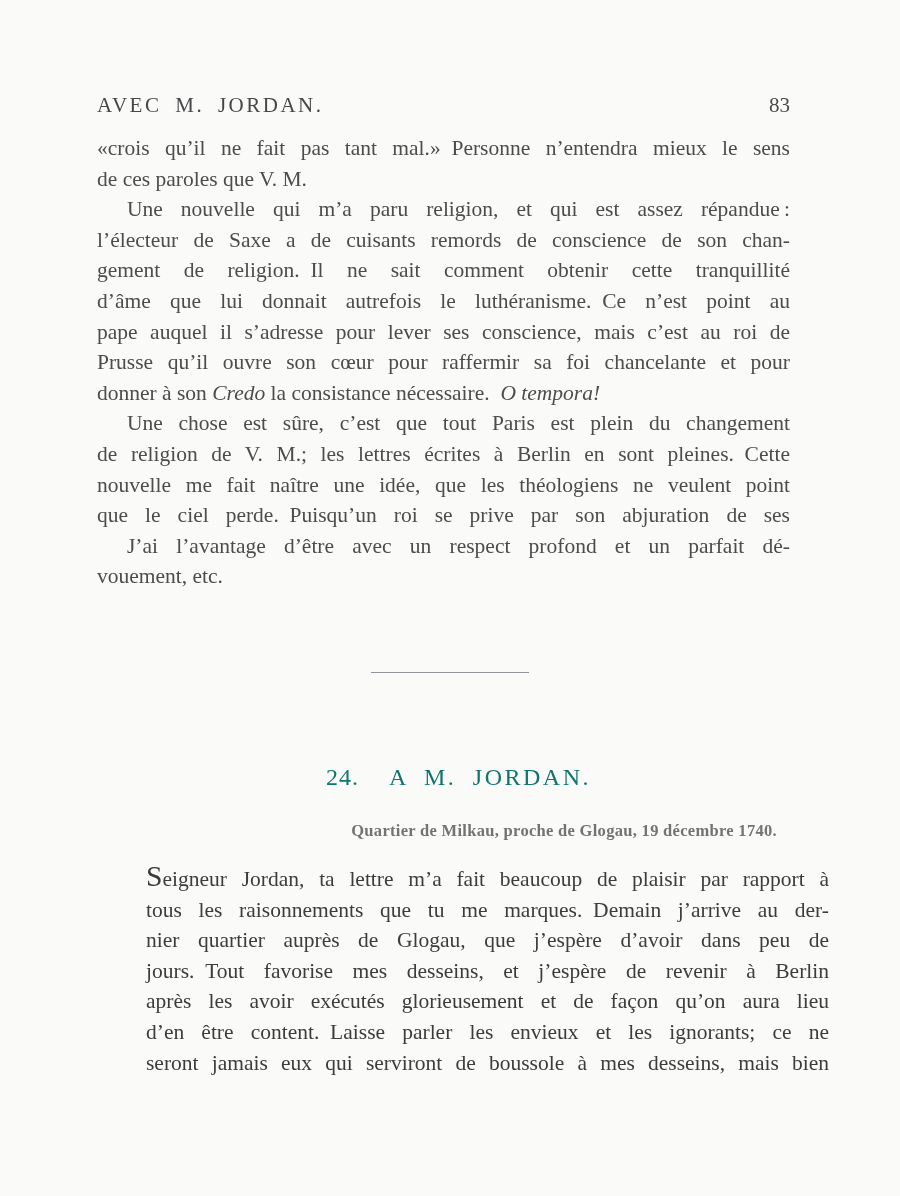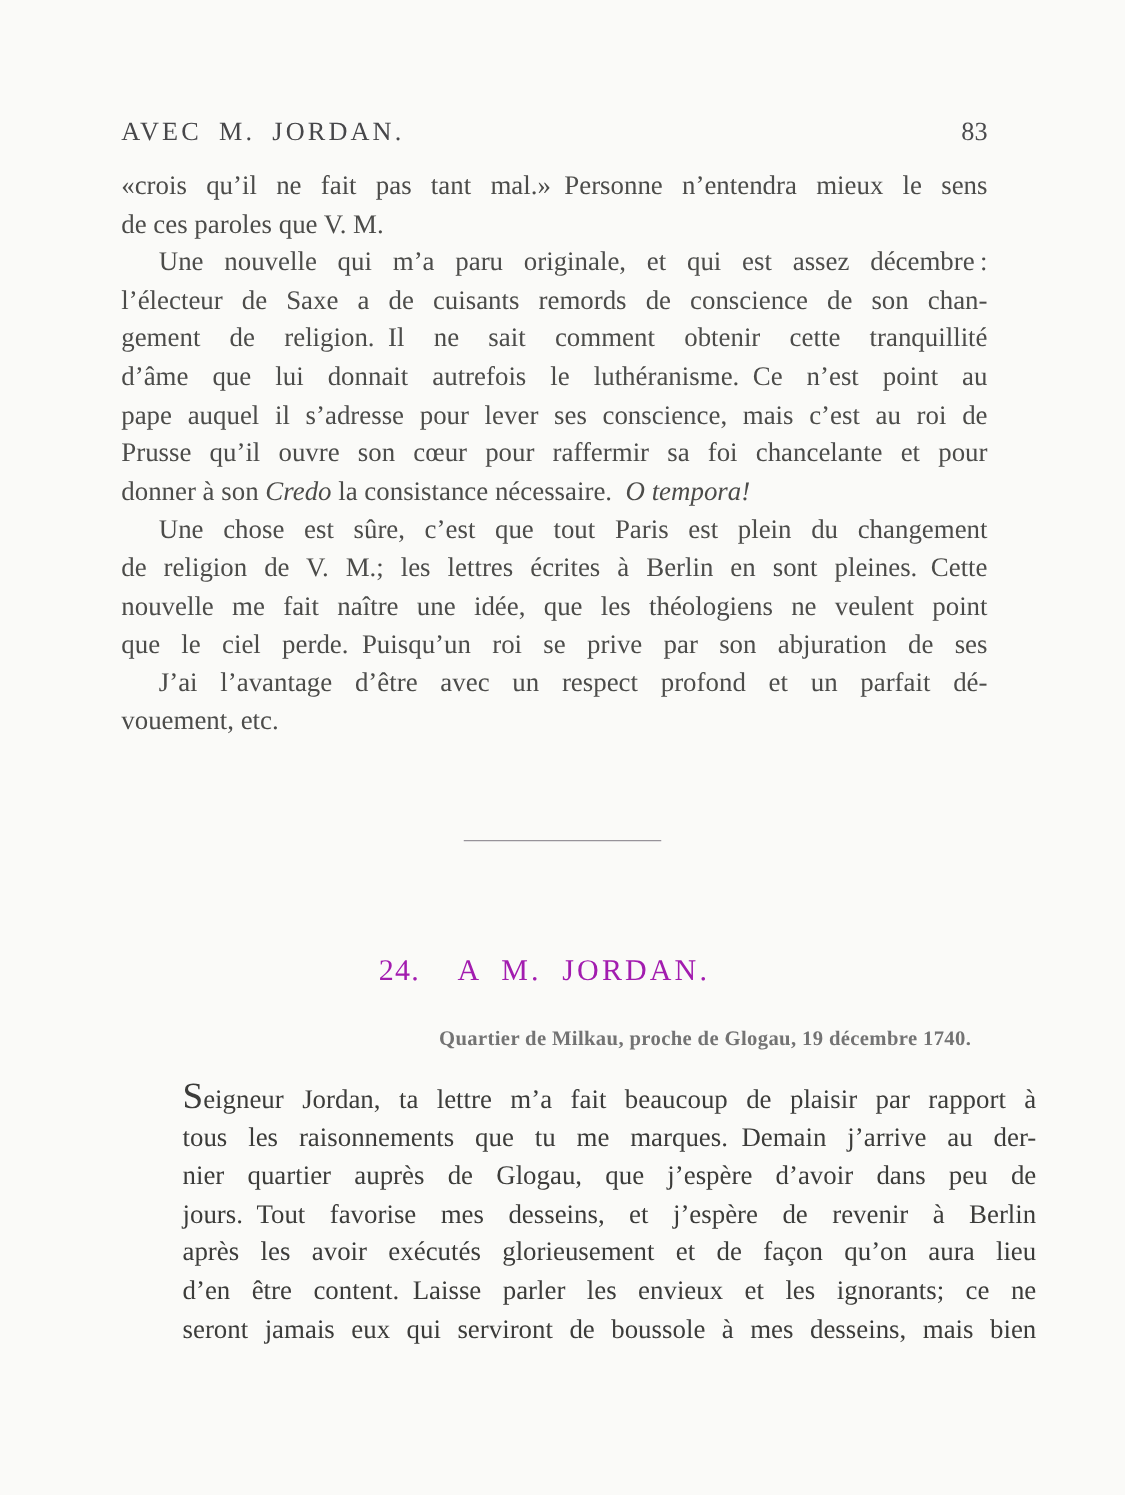--- a/index.html
+++ b/index.html
@@ -47,25 +47,25 @@
     font-size:1.38em;
     line-height:0.8;
   }
   
   .rule{
     position:absolute;left:371px;top:672px;width:158px;height:0;
     border-top:1.5px solid #97939a;
   }
   
   .letter-heading{
-    position:absolute;left:89px;top:762px;width:693px;
+    position:absolute;left:112px;top:762px;width:693px;
     text-align:center;
     font-size:24px;line-height:30px;
     letter-spacing:2.5px;word-spacing:8px;
-    color:#a21caf;
+    color:#0f766e;
   }
   .letter-heading .num{margin-right:30px;letter-spacing:1px;}
   
   .dateline{
     position:absolute;left:97px;top:820px;width:680px;
     text-align:right;
     font-size:16.5px;line-height:22px;
     font-weight:bold;
     letter-spacing:0.3px;
     color:#737373;
@@ -81,21 +81,21 @@
     <span>AVEC M. JORDAN.</span>
     <span class="pagenum">83</span>
   </div>
 
   <div class="text-col">
       <div class="para">
         <div class="line">«crois qu’il ne fait pas tant mal.» Personne n’entendra mieux le sens</div>
         <div class="line last">de ces paroles que V. M.</div>
       </div>
       <div class="para">
-        <div class="line indent">Une nouvelle qui m’a paru originale, et qui est assez décembre :</div>
+        <div class="line indent">Une nouvelle qui m’a paru religion, et qui est assez répandue :</div>
         <div class="line">l’électeur de Saxe a de cuisants remords de conscience de son chan-</div>
         <div class="line">gement de religion. Il ne sait comment obtenir cette tranquillité</div>
         <div class="line">d’âme que lui donnait autrefois le luthéranisme. Ce n’est point au</div>
         <div class="line">pape auquel il s’adresse pour lever ses conscience, mais c’est au roi de</div>
         <div class="line">Prusse qu’il ouvre son cœur pour raffermir sa foi chancelante et pour</div>
         <div class="line last">donner à son <i>Credo</i> la consistance nécessaire. <i>O tempora!</i></div>
       </div>
       <div class="para">
         <div class="line indent">Une chose est sûre, c’est que tout Paris est plein du changement</div>
         <div class="line">de religion de V. M.; les lettres écrites à Berlin en sont pleines. Cette</div>

